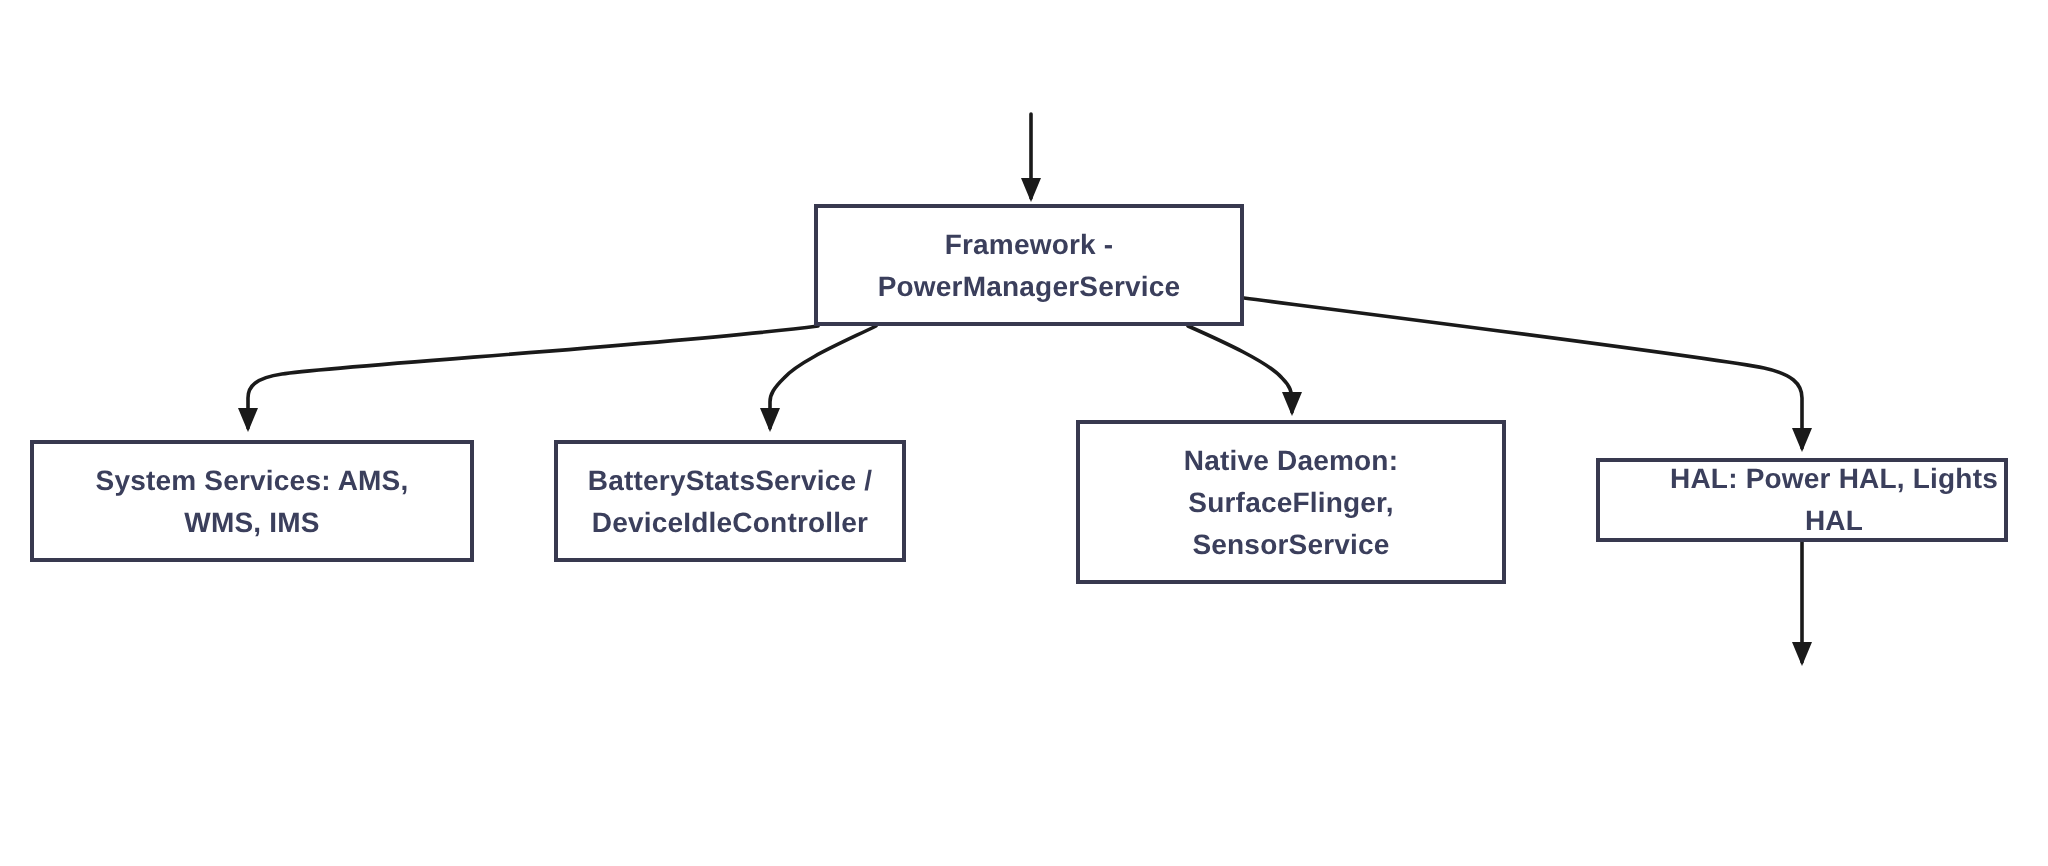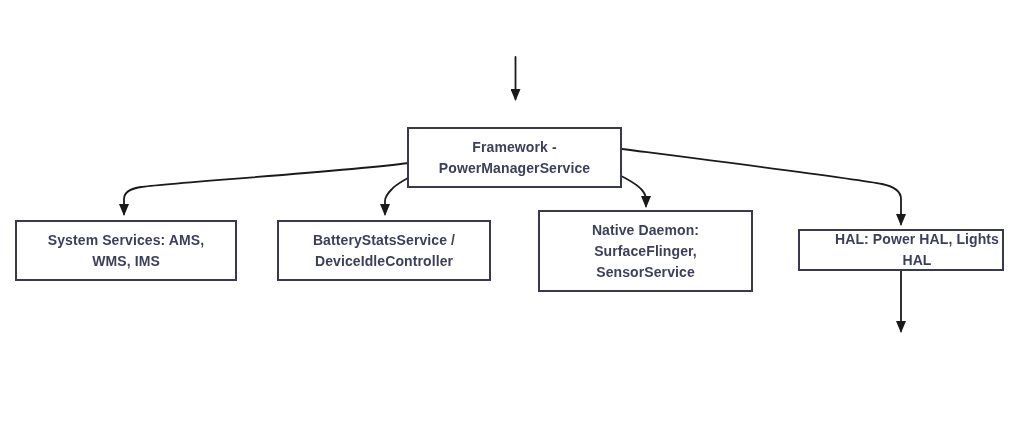--- a/index.html
+++ b/index.html
@@ -42,23 +42,23 @@
     border: 2px solid var(--node-border);
     color: var(--text);
     font-size: 14px;
     font-weight: 600;
     line-height: 21px;
     text-align: center;
     white-space: pre-line;
     letter-spacing: 0.1px;
   }
   .node-app       { left: 413px; top: 15px;  width: 205px; height: 42px; }
-  .node-framework { left: 407px; top: 102px; width: 215px; height: 61px; margin-top: 25px; }
+  .node-framework { left: 407px; top: 102px; width: 215px; height: 61px; }
   .node-system    { left: 15px;  top: 220px; width: 222px; height: 61px; }
-  .node-battery   { left: 277px; top: 220px; width: 214px; height: 61px; }
+  .node-battery   { left: 277px; top: 220px; width: 176px; height: 61px; }
   .node-native    { left: 538px; top: 210px; width: 215px; height: 82px; }
   .node-hal       { left: 798px; top: 229px; width: 206px; height: 42px; padding-left: 32px; }
   .node-kernel    { left: 793px; top: 336px; width: 216px; height: 81px; }
 </style>
 </head>
 <body>
 
 <div class="canvas">
 
   <svg class="edges" viewBox="0 0 1024 433">

